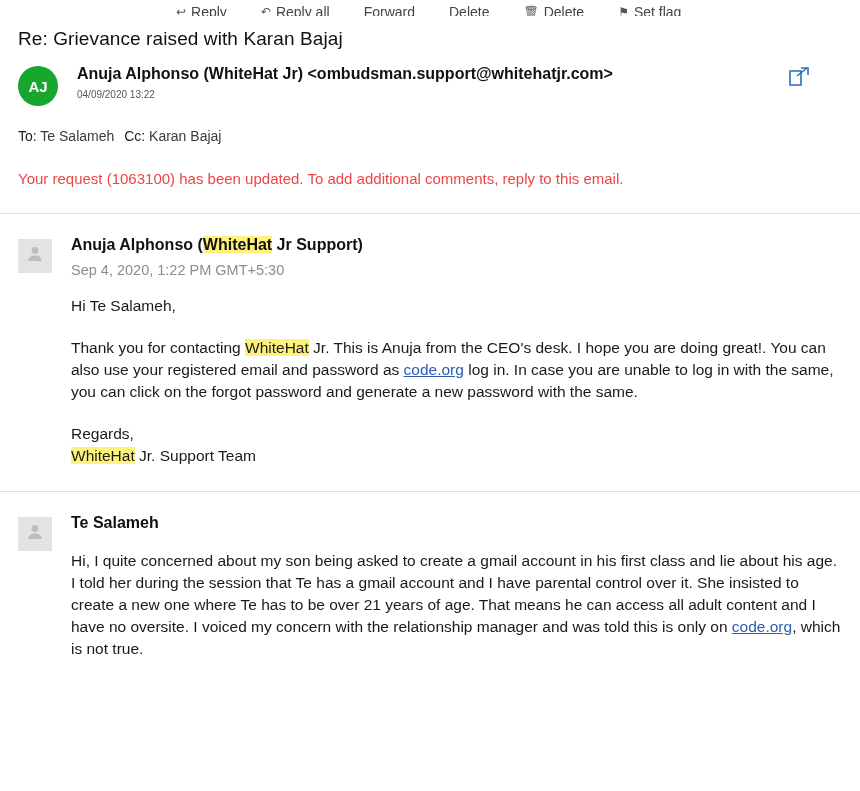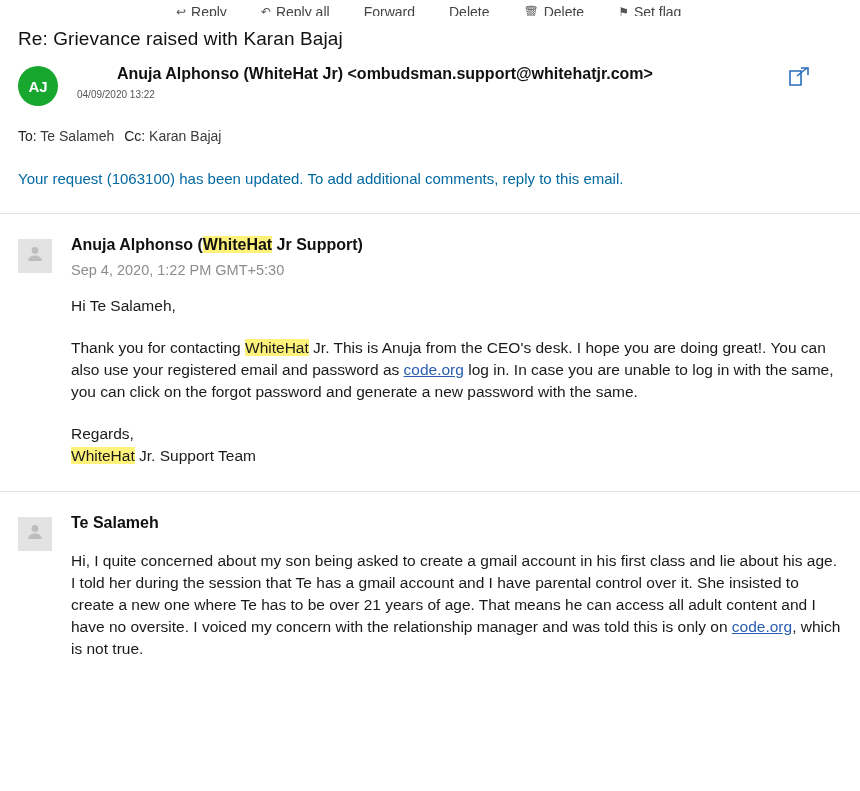--- a/index.html
+++ b/index.html
@@ -74,21 +74,20 @@
   }
   .hdr-text {
     margin-left: 19px;
     flex: 1 1 auto;
   }
   .from-line {
     font-size: 16px;
     font-weight: bold;
     color: #111;
     line-height: 20px;
-    margin-left: 40px;
   }
   .date-line {
     font-size: 10px;
     color: #555;
     margin-top: 5px;
   }
   .popout-btn {
     position: absolute;
     right: 50px;
     top: 16px;
@@ -113,21 +112,21 @@
     padding: 0 18px;
   }
   .reply-above {
     font-size: 15px;
     color: #9a9a9a;
     margin-top: 25px;
     letter-spacing: 0.4px;
   }
   .request-line {
     font-size: 15px;
-    color: #0369a1;
+    color: #ef4444;
     margin-top: 25px;
   }
 
   hr.sep {
     border: none;
     border-top: 1px solid #e0e0e0;
     margin: 26px 0 0 0;
   }
 
   

